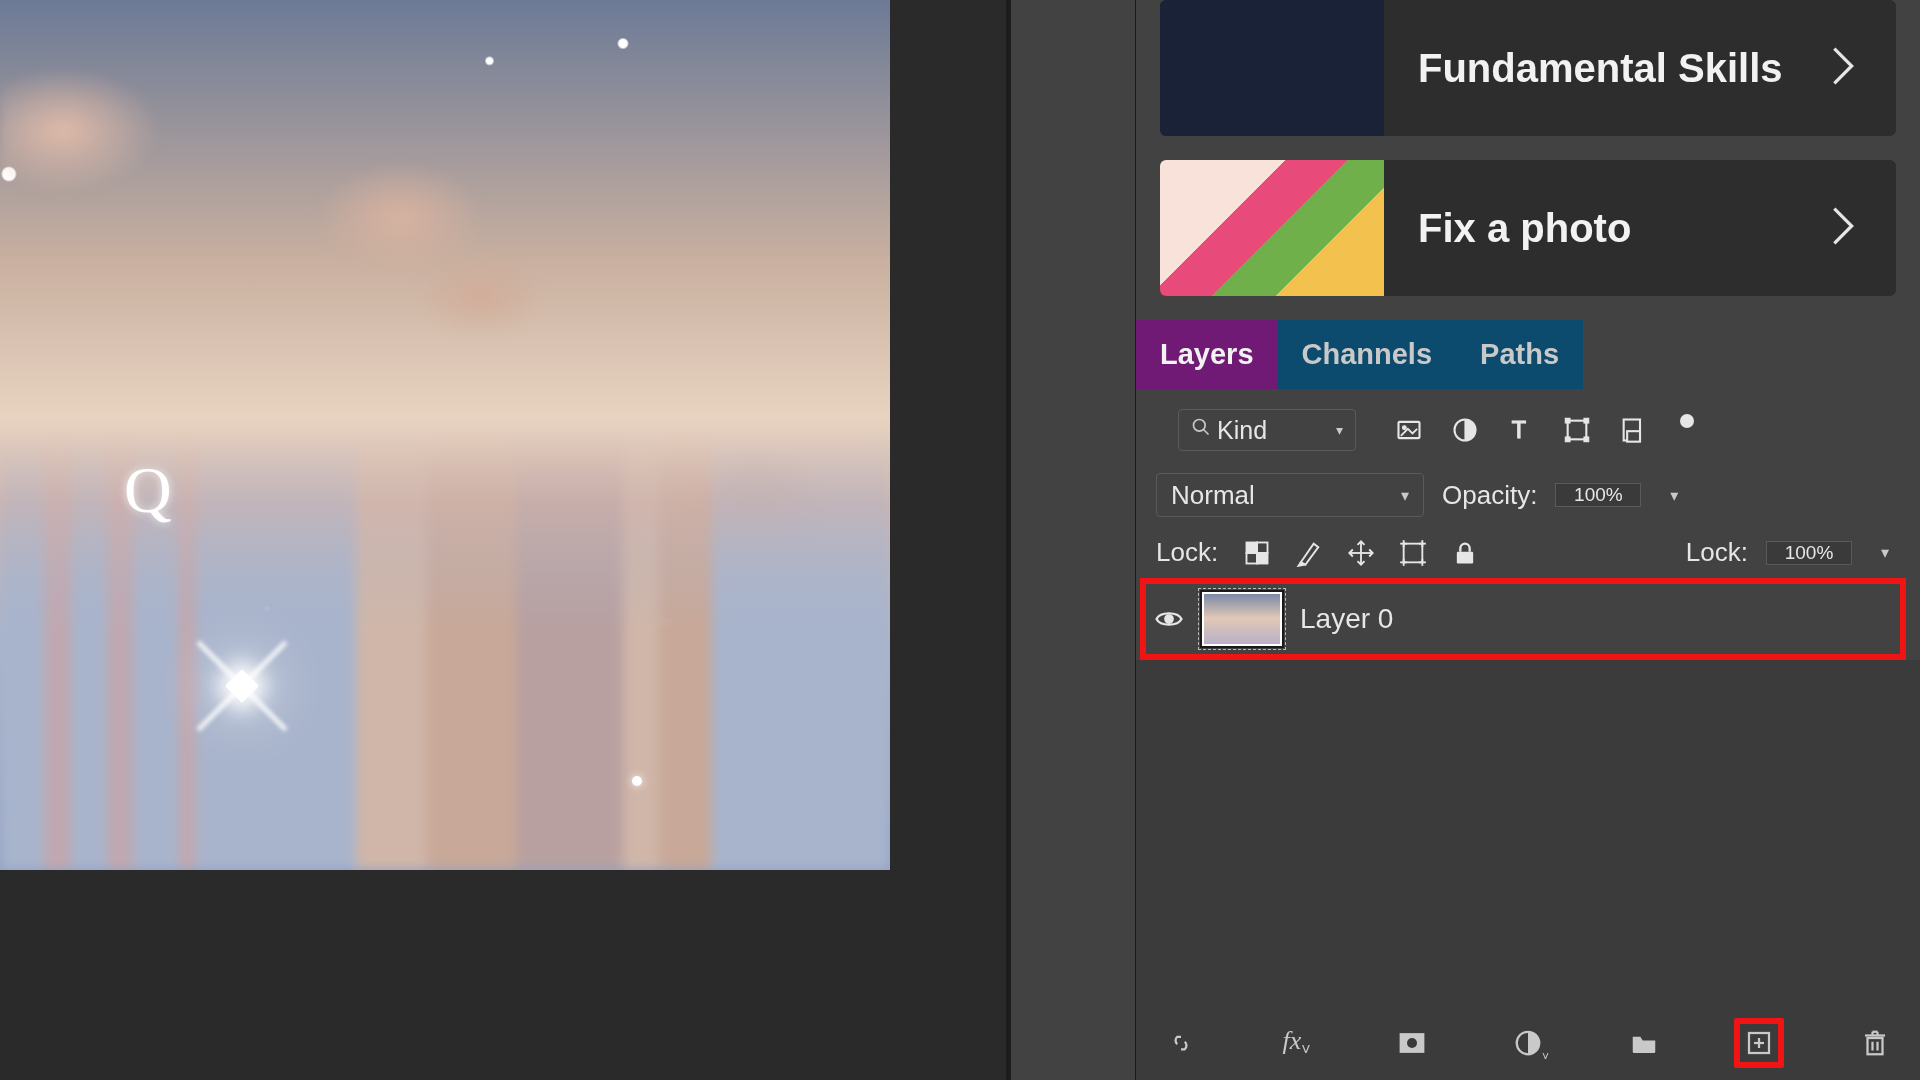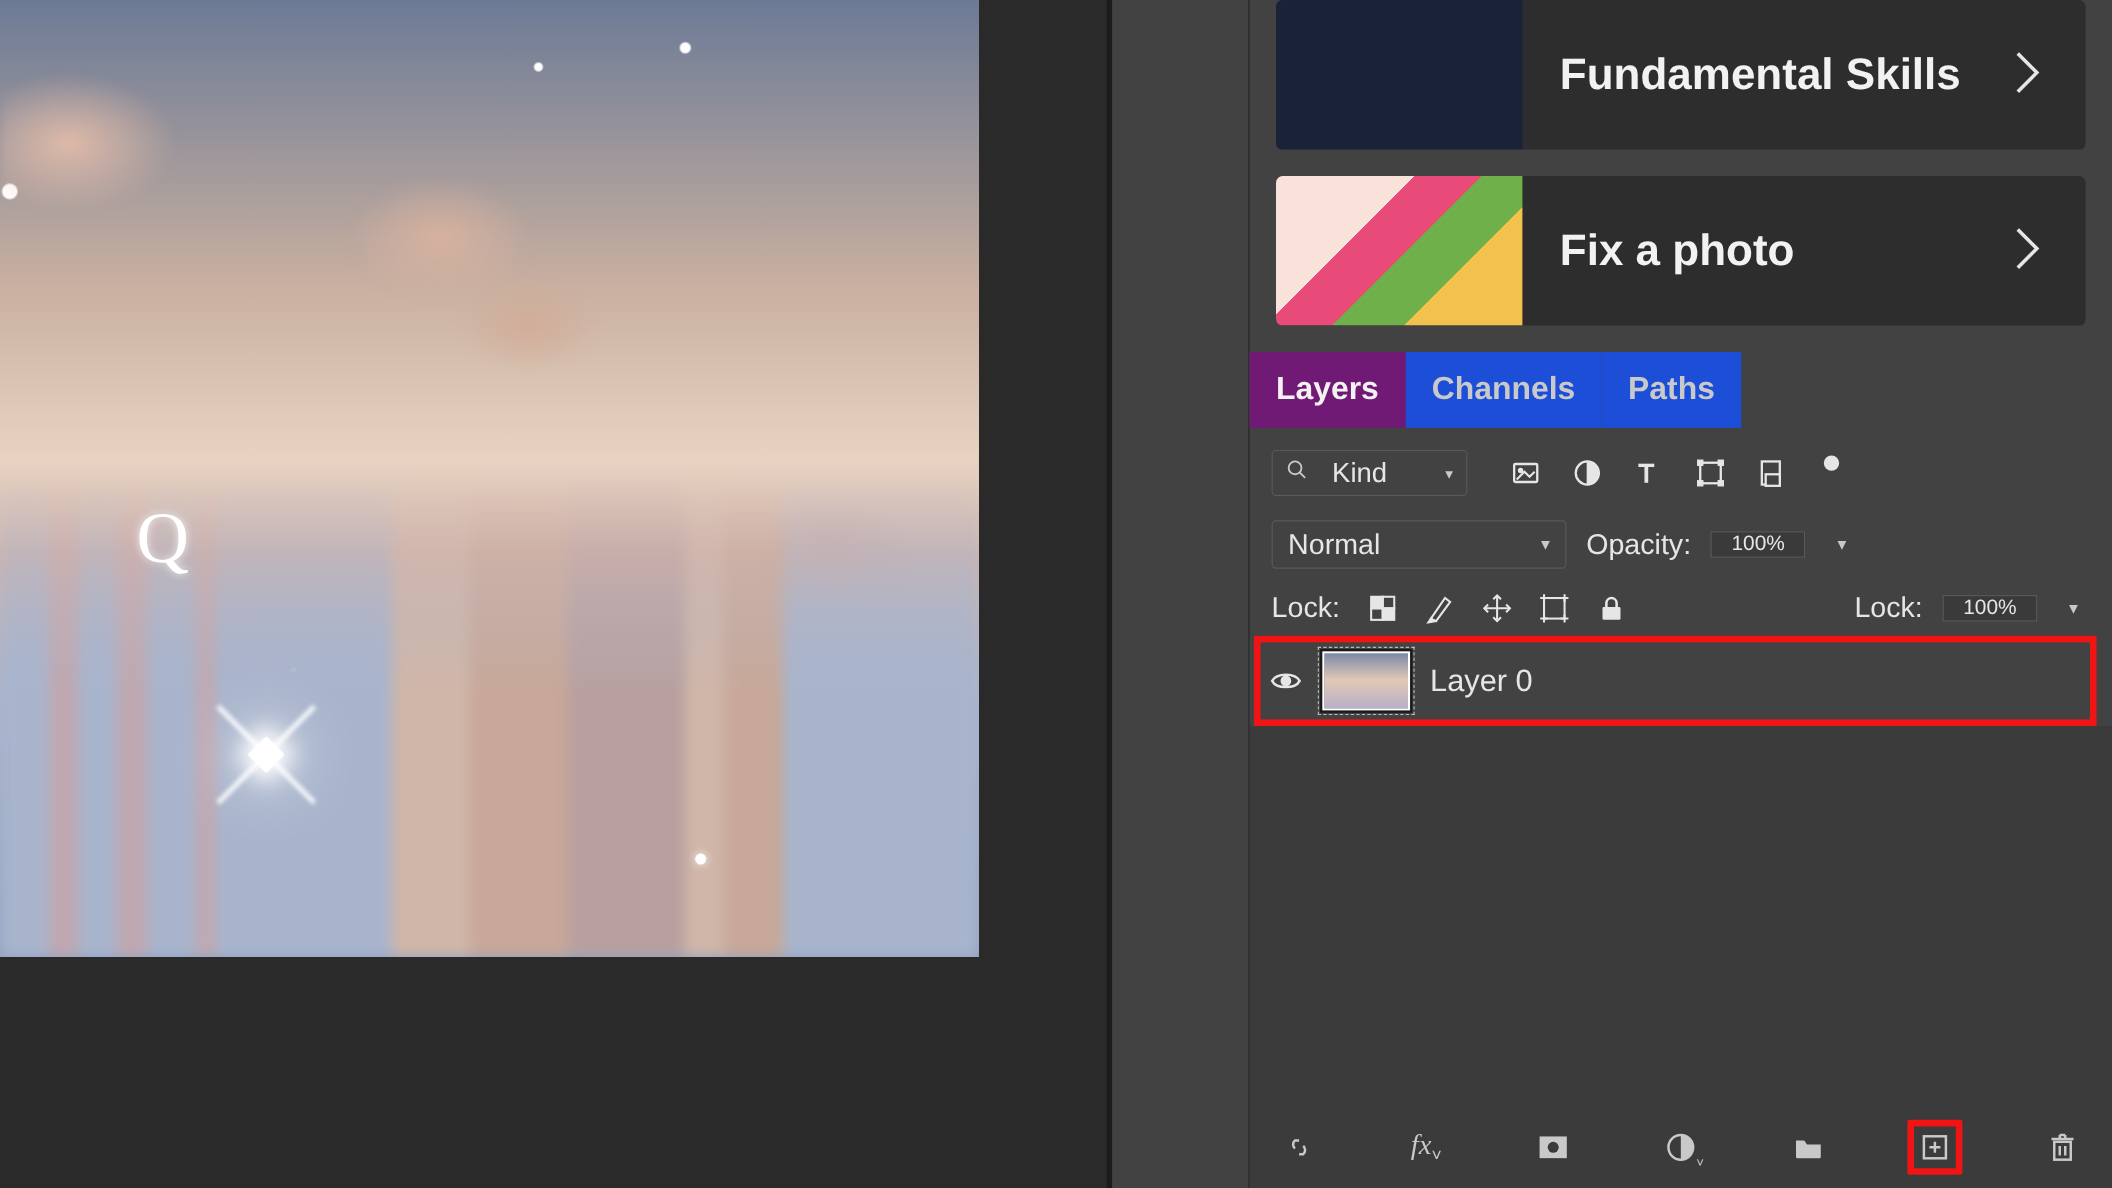--- a/index.html
+++ b/index.html
@@ -83,28 +83,28 @@
   .tcard .thumb { width:224px; height:100%; background:#1a2238; }
   .tcard.photo .thumb { background:linear-gradient(135deg,#f9e2da 0 35%,#e84a7a 35% 52%,#6fb04a 52% 70%,#f2c14e 70% 100%);}
   .tcard .label { flex:1; padding-left:34px; font-size:40px; font-weight:600; color:#f2f2f2; }
   .tcard .chev { padding:0 40px; }
   .chev svg { width:26px; height:44px; stroke:#e6e6e6; stroke-width:3; fill:none; }
 
   
   .tabs { display:flex; background:#424242; }
   .tab { padding:18px 24px; font-size:29px; font-weight:600; color:#c9c9c9; cursor:pointer; }
   .tab.active { background:#701a75; color:#f2f2f2; }
-  .tab:not(.active){ background:#1d4ed8; }
+  .tab:not(.active){ background:#0c4a6e; }
 
   
   .filter-row { display:flex; align-items:center; gap:14px; padding:20px 20px 12px; }
   .kind-select {
-    display:flex; align-items:center; gap:22px; width:178px; height:42px;
+    display:flex; align-items:center; gap:6px; width:178px; height:42px;
     border:1px solid #5a5a5a; border-radius:4px; padding:0 12px; background:#424242;
-    font-size:25px; color:#e6e6e6;
+    font-size:25px; color:#e6e6e6;margin-left:22px;
   }
   .kind-select .mag { font-size:22px; color:#c9c9c9; }
   .kind-select .dd { margin-left:auto; font-size:14px; color:#c9c9c9; }
   .filter-icons { display:flex; align-items:center; gap:26px; margin-left:24px; }
   .fi { width:30px; height:30px; display:flex; align-items:center; justify-content:center; color:#e6e6e6; cursor:pointer; }
   .fi svg { width:28px; height:28px; stroke:#e6e6e6; fill:#e6e6e6; }
   .dot-ind { width:14px; height:14px; background:#e6e6e6; border-radius:50%; margin-left:6px; margin-bottom:18px;}
 
   
   .blend-row, .lock-row { display:flex; align-items:center; padding:10px 20px; gap:18px; font-size:26px; color:#e6e6e6;}

